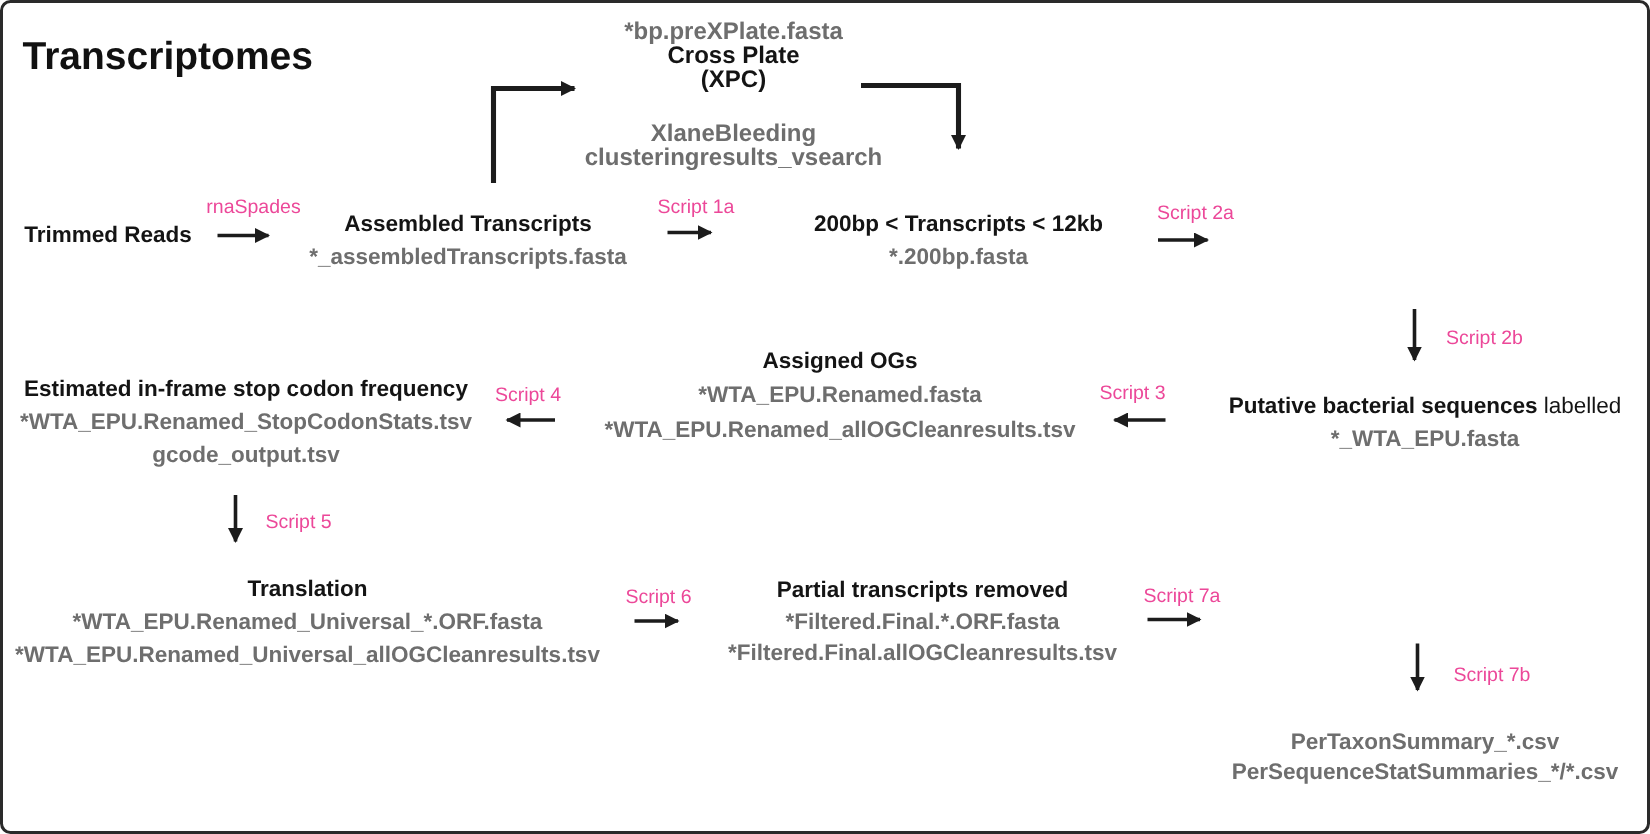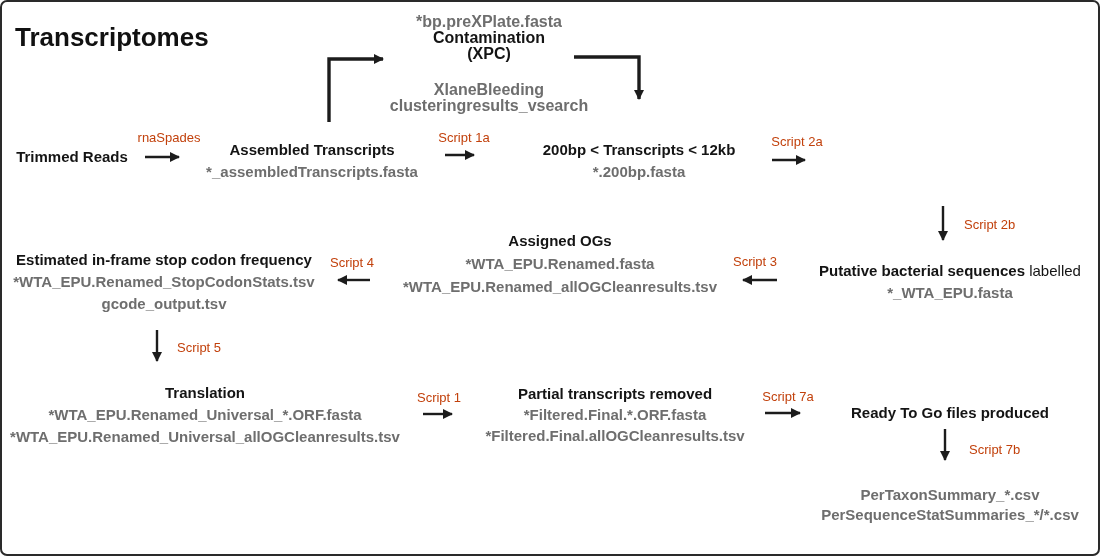--- a/index.html
+++ b/index.html
@@ -24,21 +24,21 @@
     text-align:center;
     white-space:nowrap;
   }
   .h{font-size:15px;font-weight:bold;color:#141414;line-height:22px;}
   .f{font-size:15px;font-weight:bold;color:#6e6e6e;line-height:22px;}
   .light{font-weight:normal;}
   .xs{font-size:16px;line-height:16px;}
   .xgap{margin-top:20px;}
   .lbl{
     position:absolute;
-    font-size:13px;font-weight:normal;color:#c2410c;
+    font-size:13px;font-weight:normal;color:#ec4899;
     white-space:nowrap;line-height:15px;
   }
   .lbl.c{transform:translateX(-50%);}
   svg.arrows{position:absolute;left:0;top:0;pointer-events:none;}
 </style>
 </head>
 <body>
 
 <div class="canvas">
 
@@ -61,21 +61,21 @@
       <path d="M421,412 L450,412" stroke-width="2.4" marker-end="url(#ah)"></path>
       <path d="M763,411 L798,411" stroke-width="2.4" marker-end="url(#ah)"></path>
       <path d="M943,427 L943,458" stroke-width="2.4" marker-end="url(#ah)"></path>
     </g>
   </svg>
 
   <div class="page-title">Transcriptomes</div>
 
   <div class="node" style="left:487px;top:12px">
     <div class="f xs">*bp.preXPlate.fasta</div>
-    <div class="h xs">Contamination</div>
+    <div class="h xs">Cross Plate</div>
     <div class="h xs">(XPC)</div>
     <div class="f xs xgap">XlaneBleeding</div>
     <div class="f xs">clusteringresults_vsearch</div>
   </div>
 
   <div class="node" style="left:70px;top:144px">
     <div class="h">Trimmed Reads</div>
   </div>
 
   <div class="node" style="left:310px;top:137px">
@@ -114,33 +114,30 @@
     <div class="f">*WTA_EPU.Renamed_Universal_*.ORF.fasta</div>
     <div class="f">*WTA_EPU.Renamed_Universal_allOGCleanresults.tsv</div>
   </div>
 
   <div class="node" style="left:613px;top:381px">
     <div class="h" style="line-height:21px">Partial transcripts removed</div>
     <div class="f" style="line-height:21px">*Filtered.Final.*.ORF.fasta</div>
     <div class="f" style="line-height:21px">*Filtered.Final.allOGCleanresults.tsv</div>
   </div>
 
-  <div class="node" style="left:948px;top:400px">
-    <div class="h">Ready To Go files produced</div>
-  </div>
 
   <div class="node" style="left:948px;top:483px">
     <div class="f" style="line-height:20px">PerTaxonSummary_*.csv</div>
     <div class="f" style="line-height:20px">PerSequenceStatSummaries_*/*.csv</div>
   </div>
 
   <div class="lbl c" style="left:167px;top:128px">rnaSpades</div>
   <div class="lbl c" style="left:462px;top:128px">Script 1a</div>
   <div class="lbl c" style="left:795px;top:132px">Script 2a</div>
   <div class="lbl" style="left:962px;top:215px">Script 2b</div>
   <div class="lbl c" style="left:753px;top:252px">Script 3</div>
   <div class="lbl c" style="left:350px;top:253px">Script 4</div>
   <div class="lbl" style="left:175px;top:338px">Script 5</div>
-  <div class="lbl c" style="left:437px;top:388px">Script 1</div>
+  <div class="lbl c" style="left:437px;top:388px">Script 6</div>
   <div class="lbl c" style="left:786px;top:387px">Script 7a</div>
   <div class="lbl" style="left:967px;top:440px">Script 7b</div>
 
 </div>
 
 </body></html>

